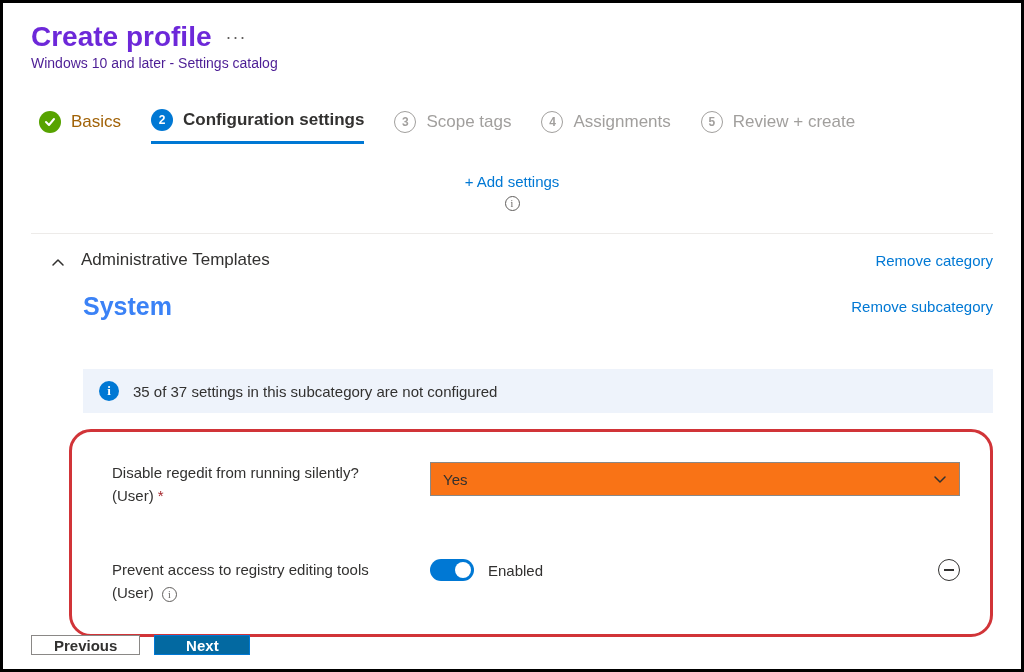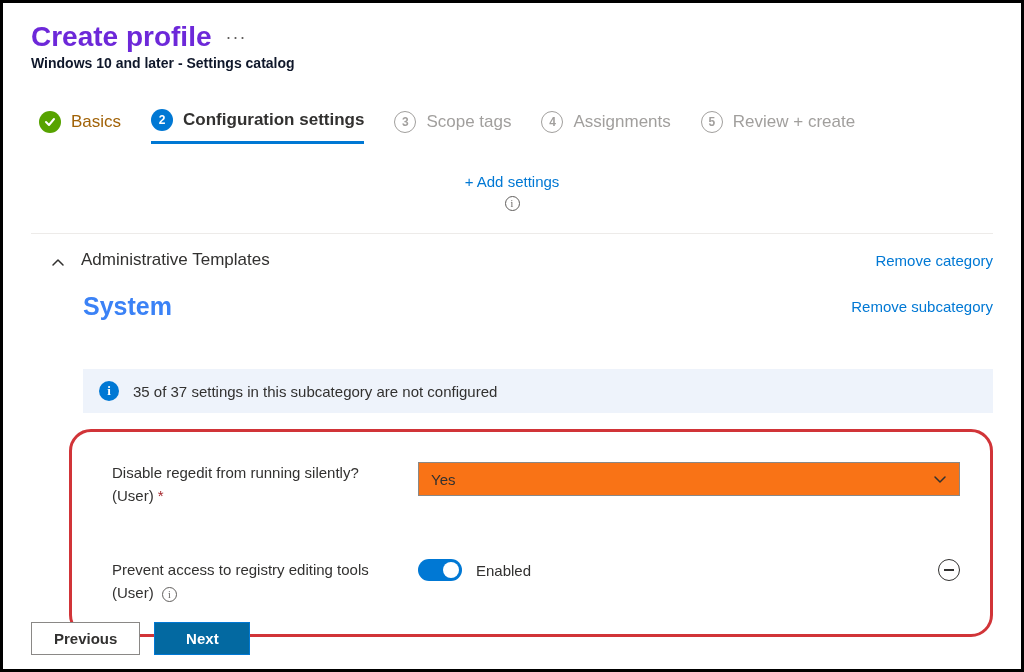--- a/index.html
+++ b/index.html
@@ -27,23 +27,22 @@
     color: #6d28d9;
   }
   .more-dots {
     font-size: 18px;
     color: #605e5c;
     letter-spacing: 1px;
     cursor: pointer;
   }
   .subtitle {
     font-size: 14px;
-    color: #0f172a;
+    color: #4c1d95;
     margin-top: 2px;
-    font-weight: bold;
   }
   .tabs {
     display: flex;
     gap: 30px;
     margin-top: 38px;
     border-bottom: 1px solid transparent;
     padding-left: 8px;
   }
   .tab {
     display: flex;
@@ -187,21 +186,21 @@
   .settings-group {
     margin-top: 16px;
     margin-left: 38px;
     border: 3px solid #d13438;
     border-radius: 22px;
     padding: 30px 30px 30px 40px;
   }
   .setting-row {
     display: flex;
     align-items: flex-start;
-    gap: 16px;
+    gap: 28px;
   }
   .setting-row + .setting-row {
     margin-top: 52px;
   }
   .setting-label-col {
     width: 290px;
     font-size: 15px;
     color: #323130;
     line-height: 1.5;
   }
@@ -267,21 +266,21 @@
     background: #323130;
   }
   .footer {
     position: absolute;
     bottom: 14px;
     left: 28px;
     display: flex;
     gap: 14px;
   }
   .btn {
-    height: 33px;
+    height: 20px;
     padding: 0 22px;
     font-size: 15px;
     font-weight: 600;
     cursor: pointer;
     border: 1px solid #8a8886;
     background: #fff;
     color: #323130;
     display: flex;
     align-items: center;
     justify-content: center;

